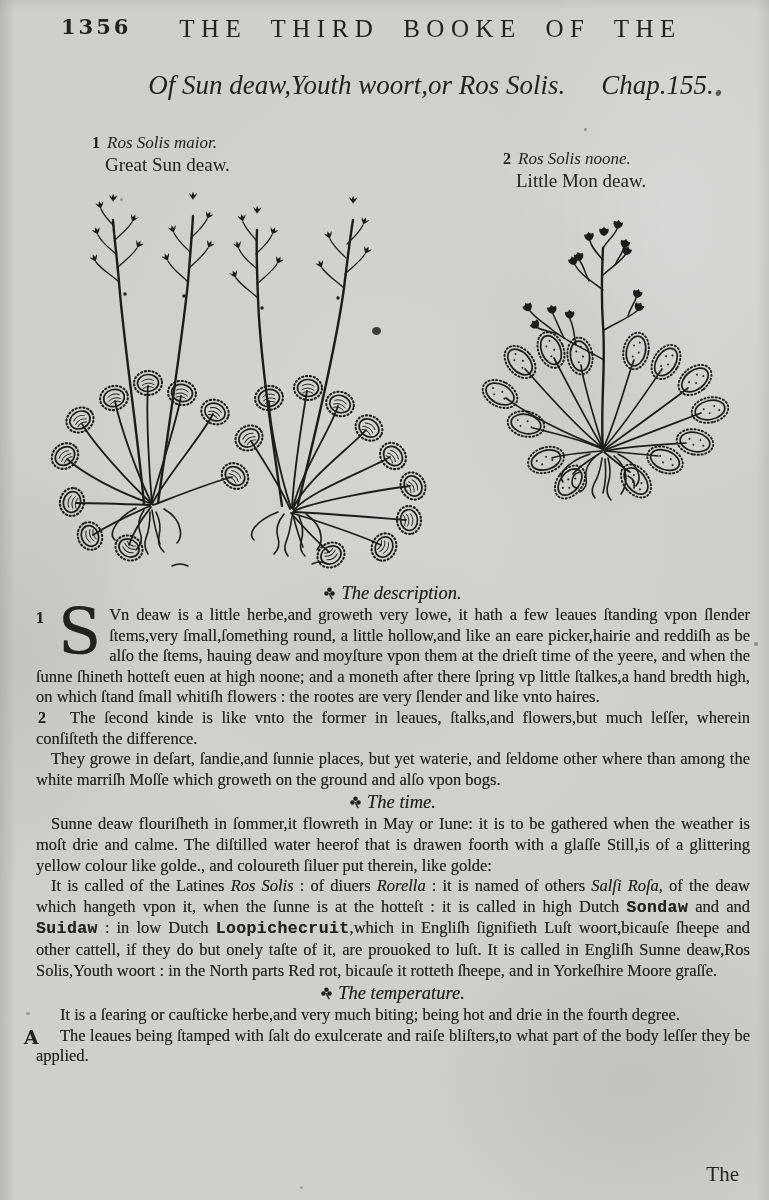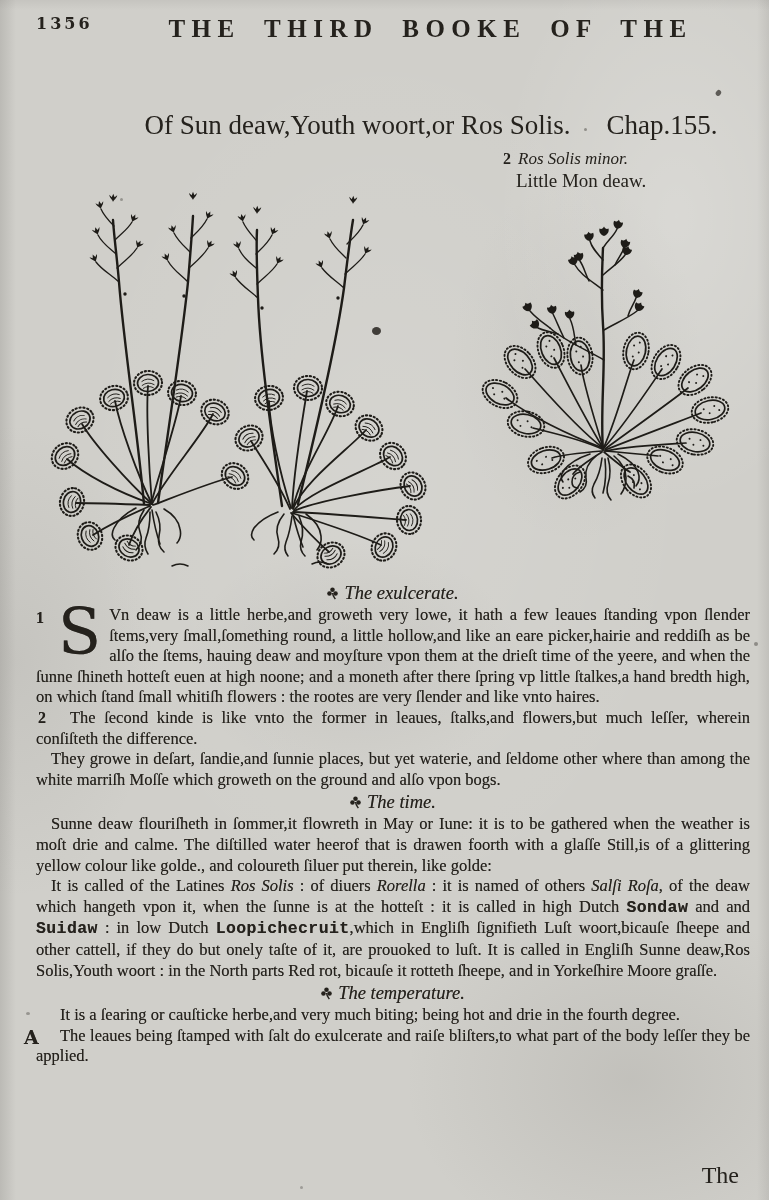--- a/index.html
+++ b/index.html
@@ -14,25 +14,25 @@
       radial-gradient(ellipse 200px 340px at 2% 55%, rgba(118,116,112,0.12), transparent 70%),
       radial-gradient(ellipse 180px 260px at 75% 30%, rgba(134,132,126,0.10), transparent 70%),
       linear-gradient(90deg, rgba(105,103,99,0.20), rgba(105,103,99,0) 16px),
       linear-gradient(270deg, rgba(105,103,99,0.14), rgba(105,103,99,0) 12px),
       linear-gradient(180deg, rgba(105,103,99,0.10), rgba(105,103,99,0) 10px);
     font-family:"Liberation Serif","DejaVu Serif",serif;
     color:#25221d;
   }
   .speck{position:absolute;border-radius:50%;background:#2b2823;}
 
-  .pagenum{position:absolute;left:36px;top:14px;font-size:16px;font-weight:bold;letter-spacing:3px;font-family:"DejaVu Serif",serif;}
+  .pagenum{position:absolute;left:61px;top:14px;font-size:21px;font-weight:bold;letter-spacing:3px;font-family:"DejaVu Serif",serif;}
   .runhead{position:absolute;top:15px;left:0;right:0;text-align:center;padding-left:92px;
-    font-size:25px;font-weight:700;letter-spacing:6.5px;word-spacing:11px;white-space:nowrap;}
+    font-size:25px;font-weight:400;letter-spacing:6.5px;word-spacing:11px;white-space:nowrap;}
   .chapline{position:absolute;top:70px;left:0;right:0;text-align:center;padding-left:93px;
-    font-size:27px;white-space:nowrap;margin-top:40px;}
+    font-style:italic;font-size:27px;white-space:nowrap;}
   .chapref{margin-left:36px;}
 
   .figcap{position:absolute;font-size:17px;line-height:21px;}
   .figcap .fnum{font-weight:bold;font-style:normal;margin-right:7px;font-size:16px;}
   .figcap .latin{font-style:italic;}
   .figcap .common{display:block;font-size:19px;font-style:normal;margin-left:13px;margin-top:1px;}
   .cap1{left:92px;top:132px;}
   .cap2{left:503px;top:148px;}
 
   .woodcut{position:absolute;}
@@ -52,43 +52,47 @@
   .indent{text-indent:15px;}
   .indent-lg{text-indent:24px;font-family:Liberation Serif, serif;}
   .dc-wrap{position:relative;}
   .mnum-abs{position:absolute;left:0;top:3px;font-weight:bold;font-size:16px;}
   .dropcap{float:left;font-size:63px;line-height:50px;padding:3px 8px 0 22px;font-family:"DejaVu Serif",serif;}
   .mnum-in{font-weight:bold;font-size:16px;margin-left:22px;margin-right:24px;}
   .it{font-style:italic;margin-top:8px;}
   .bl{font-weight:bold;letter-spacing:0.4px;font-family:Liberation Mono, monospace;}
   .vert-wrap{position:relative;}
   .margin-A{position:absolute;left:-12px;top:1px;font-weight:bold;font-size:19px;font-family:"DejaVu Serif",serif;}
-  .catchword{position:absolute;right:30px;top:1162px;font-size:24px;}
+  .catchword{position:absolute;right:30px;top:1162px;font-size:21px;}
 </style>
 </head>
 <body>
 
 <div class="page">
 
   <div class="speck" style="left:372px;top:327px;width:9px;height:8px;opacity:0.88;"></div>
   <div class="speck" style="left:716px;top:90px;width:5px;height:6px;opacity:0.7;transform:rotate(40deg);border-radius:40% 60% 50% 50%;"></div>
   <div class="speck" style="left:584px;top:128px;width:3px;height:3px;opacity:0.4;"></div>
   <div class="speck" style="left:26px;top:1012px;width:4px;height:3px;opacity:0.35;"></div>
   <div class="speck" style="left:754px;top:642px;width:4px;height:4px;opacity:0.4;"></div>
   <div class="speck" style="left:300px;top:1186px;width:3px;height:3px;opacity:0.3;"></div>
   <div class="speck" style="left:120px;top:198px;width:3px;height:3px;opacity:0.35;"></div>
 
   <div class="pagenum">1356</div>
   <div class="runhead">THE THIRD BOOKE OF THE</div>
   <div class="chapline">
     <span>Of Sun deaw,Youth woort,or Ros Solis.</span><span class="chapref">Chap.155.</span>
   </div>
 
+  <div class="figcap cap1">
+    <span class="fnum">1</span><span class="latin">Ros Solis maior.</span>
+    <span class="common">Great Sun deaw.</span>
+  </div>
   <div class="figcap cap2">
-    <span class="fnum">2</span><span class="latin">Ros Solis minor.</span>
+    <span class="fnum">2</span><span class="latin">Ros Solis noone.</span>
     <span class="common">Little Mon deaw.</span>
   </div>
 
   <svg class="woodcut wc1" width="424" height="388" viewBox="0 0 424 388">
     <defs>
       <g id="lh">
         <ellipse rx="10.5" ry="8.5" stroke-width="1.7"></ellipse>
         <ellipse rx="14" ry="12" stroke-width="2.1" stroke-dasharray="1.2 2.7"></ellipse>
         <path d="M-6,-2 Q0,-6 6,-2 M-6,2 Q0,-2 6,2 M-5,5 Q0,2 5,5" stroke-width="0.9"></path>
       </g>
@@ -304,21 +308,21 @@
   </svg>
 
   <div class="textblock">
 
     <div class="sec-head">
       <svg class="fleuron" width="11" height="13" viewBox="0 0 10 12">
           <circle cx="5" cy="2.6" r="2.1"></circle>
           <circle cx="2.2" cy="6" r="2.1"></circle>
           <circle cx="7.8" cy="6" r="2.1"></circle>
           <path d="M5,5.5 C5.2,8 6.6,9.6 7.6,11.2"></path>
-        </svg><span>The exulcerate.</span>
+        </svg><span>The description.</span>
     </div>
 
     <div class="bodypara dc-wrap">
       <span class="mnum-abs">1</span>
       <span class="dropcap">S</span>
       <span>Vn deaw is a little herbe,and groweth very lowe, it hath a few leaues ſtanding vpon ſlender ſtems,very ſmall,ſomething round, a little hollow,and like an eare picker,hairie and reddiſh as be alſo the ſtems, hauing deaw and moyſture vpon them at the drieſt time of the yeere, and when the ſunne ſhineth hotteſt euen at high noone; and a moneth after there ſpring vp little ſtalkes,a hand bredth high, on which ſtand ſmall whitiſh flowers : the rootes are very ſlender and like vnto haires.</span>
     </div>
 
     <p class="bodypara">
       <span class="mnum-in" style="margin-left:2px;">2</span><span>The ſecond kinde is like vnto the former in leaues, ſtalks,and flowers,but much leſſer, wherein conſiſteth the difference.</span>

